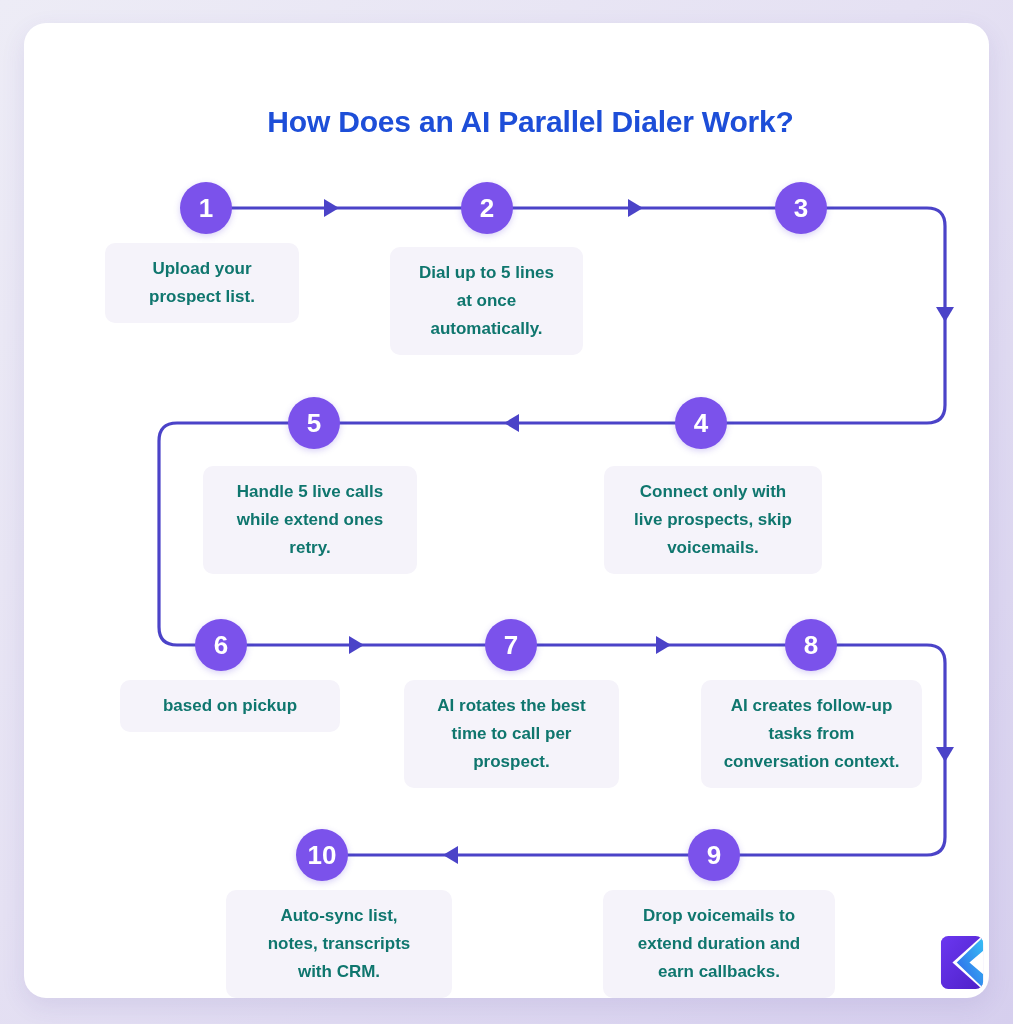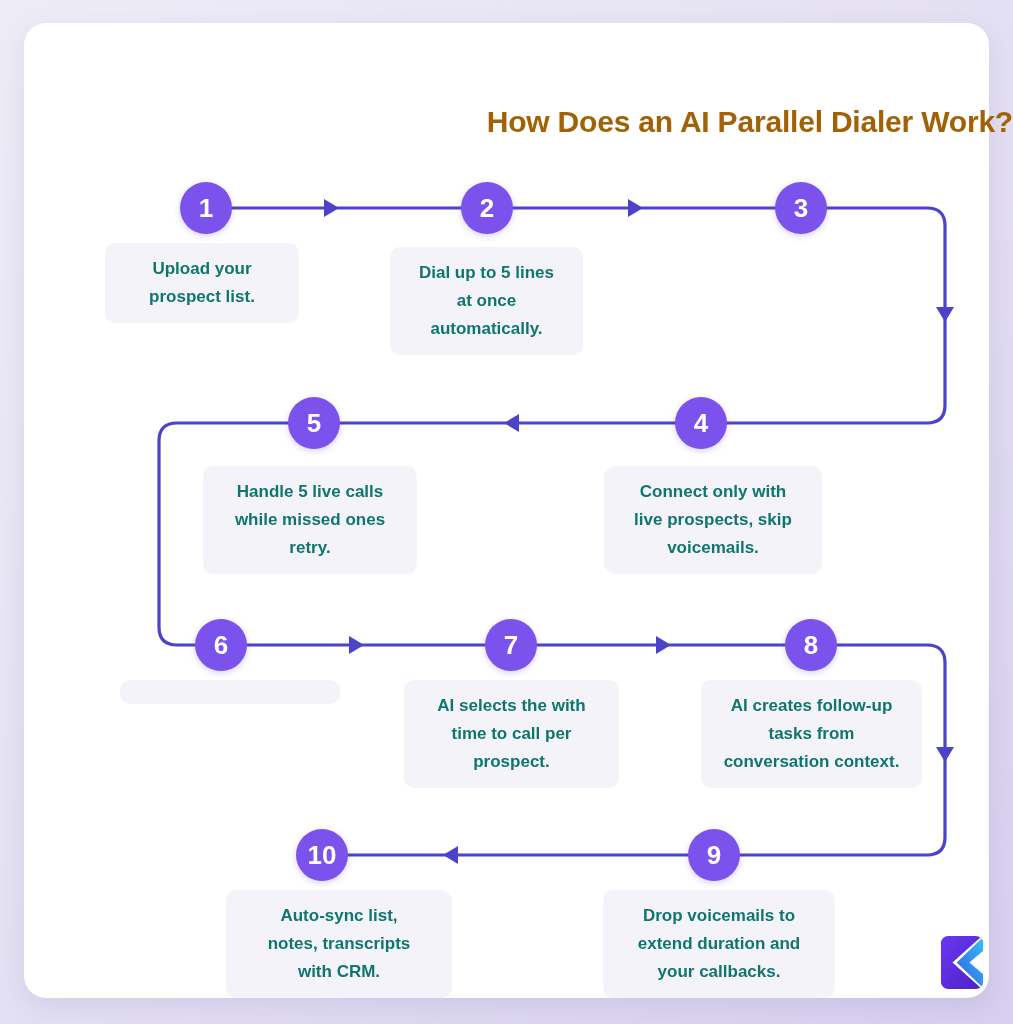--- a/index.html
+++ b/index.html
@@ -11,22 +11,22 @@
     background:linear-gradient(135deg,#EDECF6 0%,#E5E1F3 45%,#D6CFEE 100%);
     overflow:hidden;
   }
   .card {
     position:absolute; left:24px; top:23px; width:965px; height:975px;
     background:#FFFFFF; border-radius:22px;
     box-shadow:0 8px 24px rgba(80,60,160,.10);
   }
   .title {
     position:absolute; left:24px; top:82px; width:965px;
-    text-align:right; font-size:30px; font-weight:bold;
-    color:#a16207; letter-spacing:-.2px;
+    text-align:center; font-size:30px; font-weight:bold;
+    color:#1d4ed8; letter-spacing:-.2px;
   }
   svg.flow { position:absolute; left:0; top:0; pointer-events:none; z-index:1; }
 
   .circle {
     position:absolute; width:52px; height:52px; border-radius:50%;
     background:#7B52EB; z-index:2;
     display:flex; align-items:center; justify-content:center;
     box-shadow:0 2px 6px rgba(100,70,220,.25);
   }
   .circle span {
@@ -103,39 +103,40 @@
       <span class="ln">at once</span>
       <span class="ln">automatically.</span>
     </div>
     <div class="box" style="left:580px;top:443px;width:218px">
       <span class="ln">Connect only with</span>
       <span class="ln">live prospects, skip</span>
       <span class="ln">voicemails.</span>
     </div>
     <div class="box" style="left:179px;top:443px;width:214px">
       <span class="ln">Handle 5 live calls</span>
-      <span class="ln">while missed ones</span>
+      <span class="ln">while extend ones</span>
       <span class="ln">retry.</span>
     </div>
     <div class="box" style="left:96px;top:657px;width:220px">
+      <span class="ln">based on pickup</span>
     </div>
     <div class="box" style="left:380px;top:657px;width:215px">
-      <span class="ln">AI selects the with</span>
+      <span class="ln">AI rotates the best</span>
       <span class="ln">time to call per</span>
       <span class="ln">prospect.</span>
     </div>
     <div class="box" style="left:677px;top:657px;width:221px">
       <span class="ln">AI creates follow-up</span>
       <span class="ln">tasks from</span>
       <span class="ln">conversation context.</span>
     </div>
     <div class="box" style="left:579px;top:867px;width:232px">
       <span class="ln">Drop voicemails to</span>
       <span class="ln">extend duration and</span>
-      <span class="ln">your callbacks.</span>
+      <span class="ln">earn callbacks.</span>
     </div>
     <div class="box" style="left:202px;top:867px;width:226px">
       <span class="ln">Auto-sync list,</span>
       <span class="ln">notes, transcripts</span>
       <span class="ln">with CRM.</span>
     </div>
 
     <svg class="logo" width="44" height="53" viewBox="0 0 80 100">
       <defs>
         <linearGradient id="lgP" x1="0" y1="0" x2="1" y2="1">

